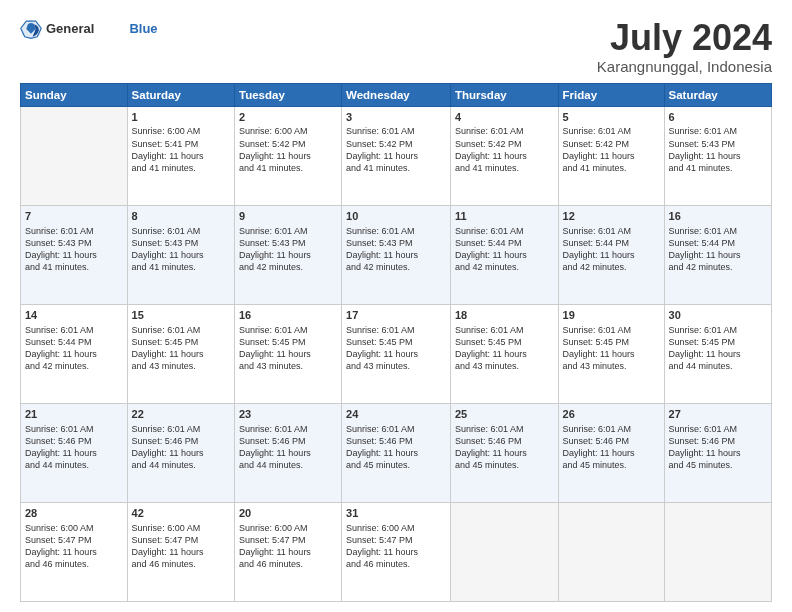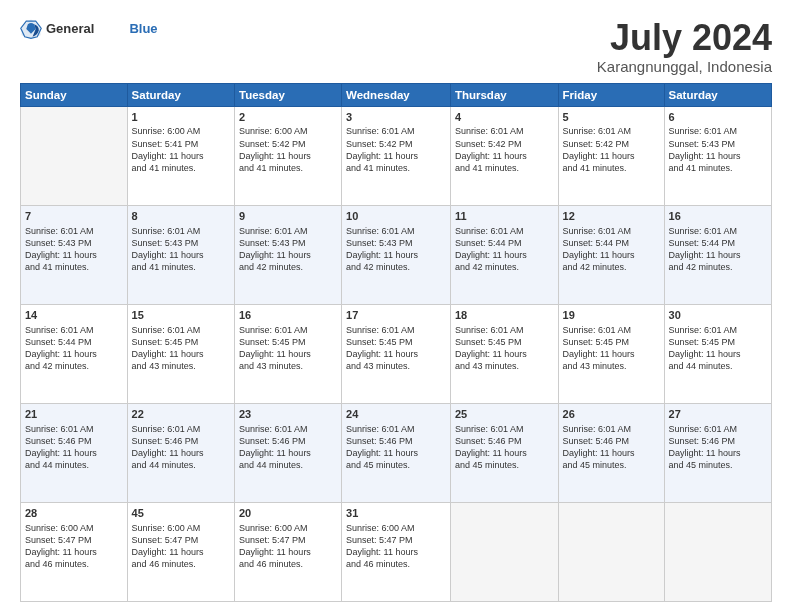--- a/index.html
+++ b/index.html
@@ -334,21 +334,21 @@
         </tr>
         <tr>
           <td>
             <span class="day-num">28</span>
             <span style="display: block;">Sunrise: 6:00 AM</span>
             <span style="display: block;">Sunset: 5:47 PM</span>
             <span style="display: block;">Daylight: 11 hours</span>
             <span style="display: block;">and 46 minutes.</span>
           </td>
           <td>
-            <span class="day-num">45</span>
+            <span class="day-num">42</span>
             <span style="display: block;">Sunrise: 6:00 AM</span>
             <span style="display: block;">Sunset: 5:47 PM</span>
             <span style="display: block;">Daylight: 11 hours</span>
             <span style="display: block;">and 46 minutes.</span>
           </td>
           <td>
             <span class="day-num">20</span>
             <span style="display: block;">Sunrise: 6:00 AM</span>
             <span style="display: block;">Sunset: 5:47 PM</span>
             <span style="display: block;">Daylight: 11 hours</span>

